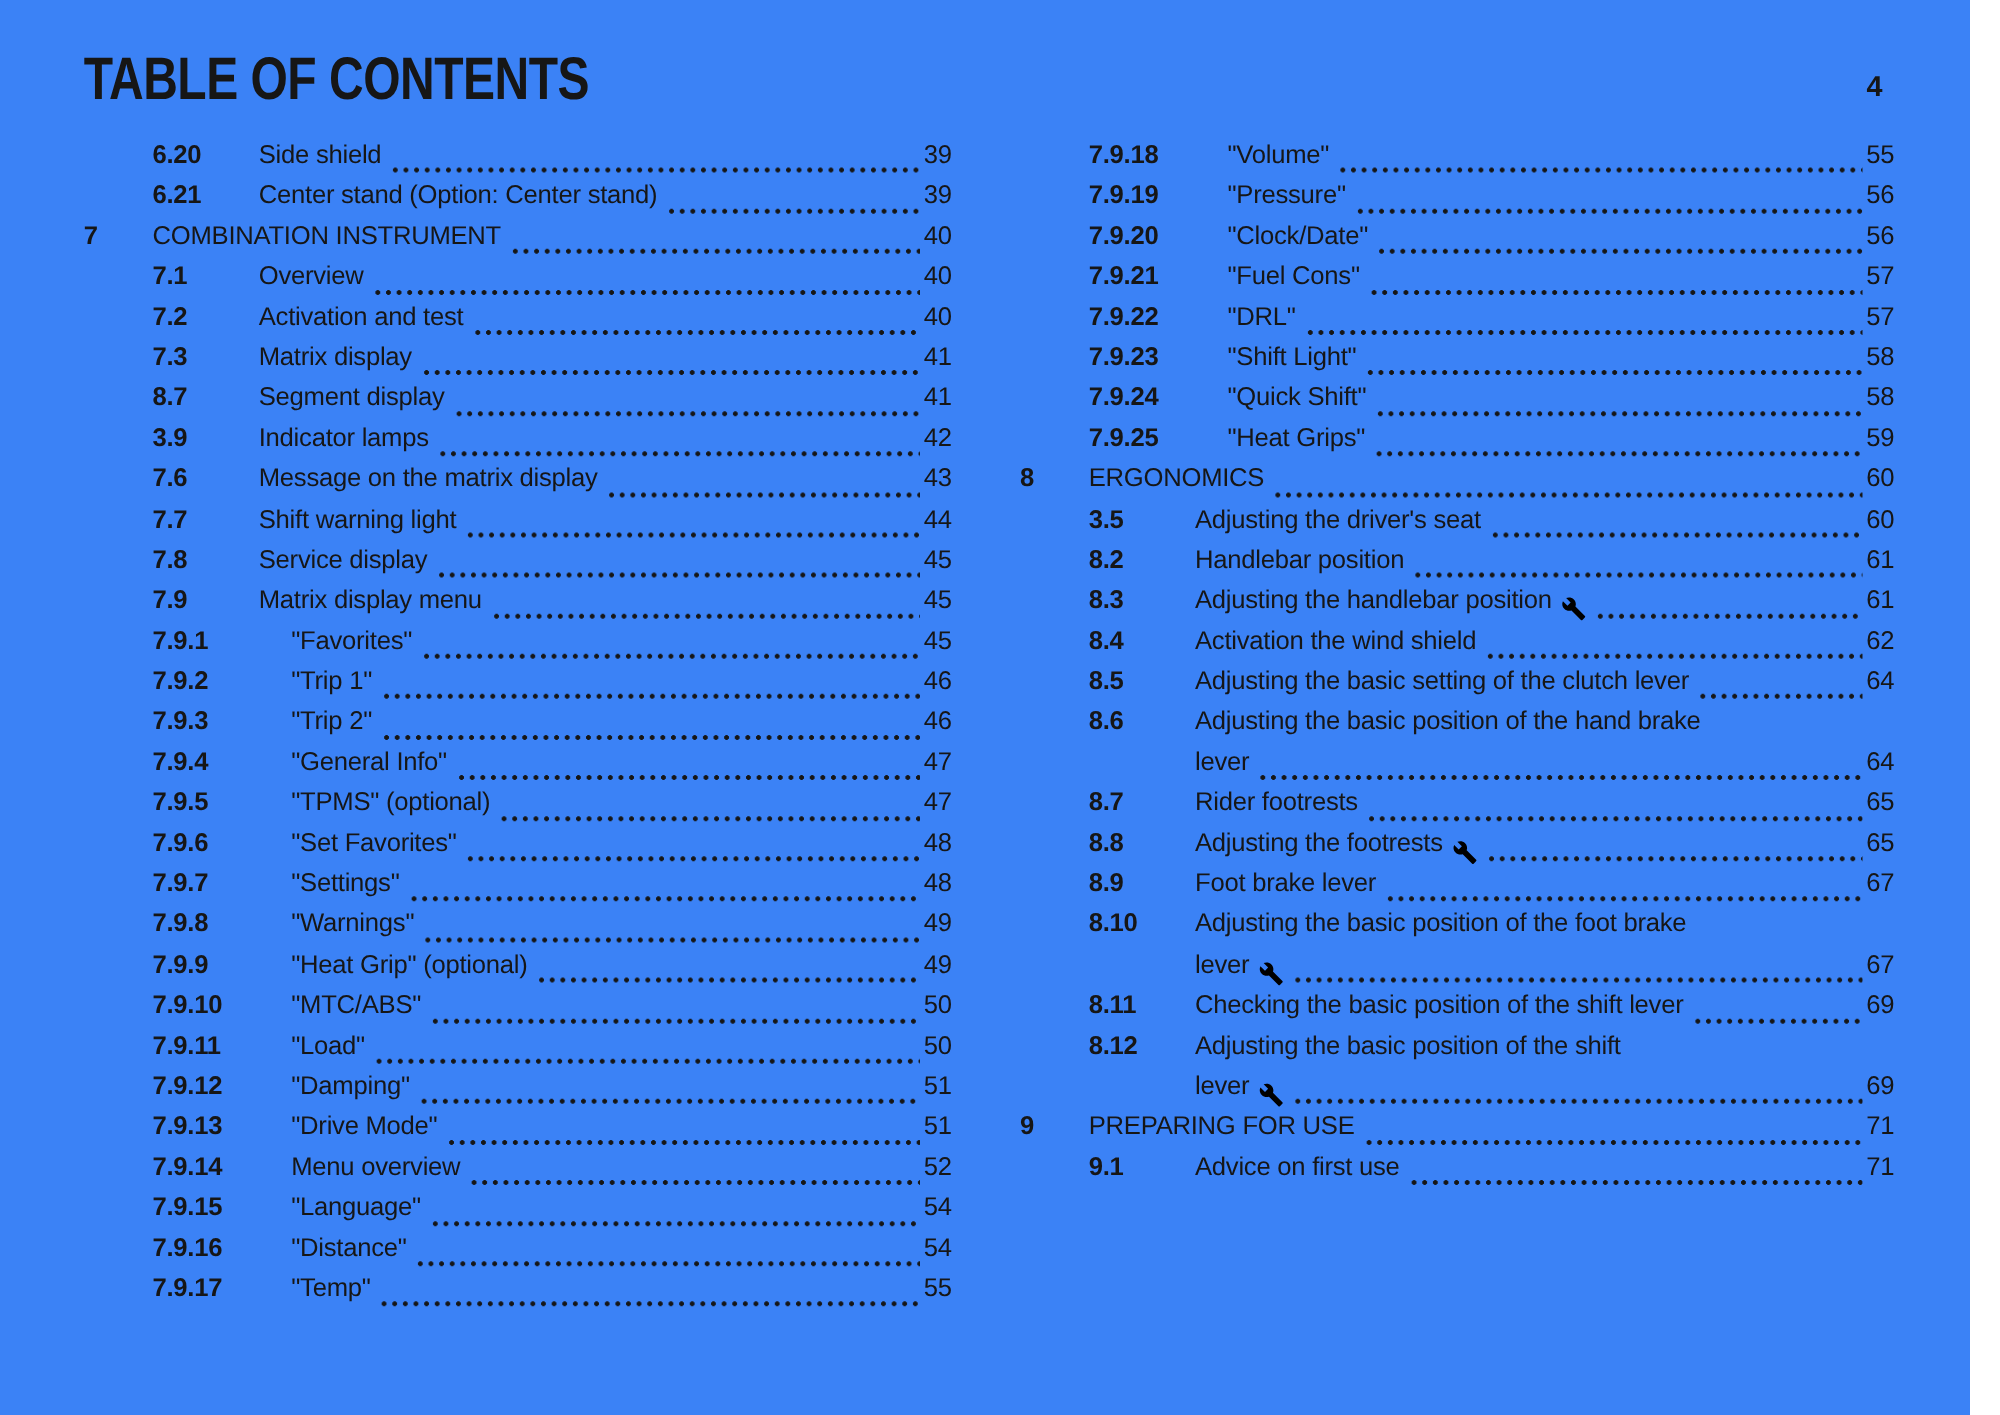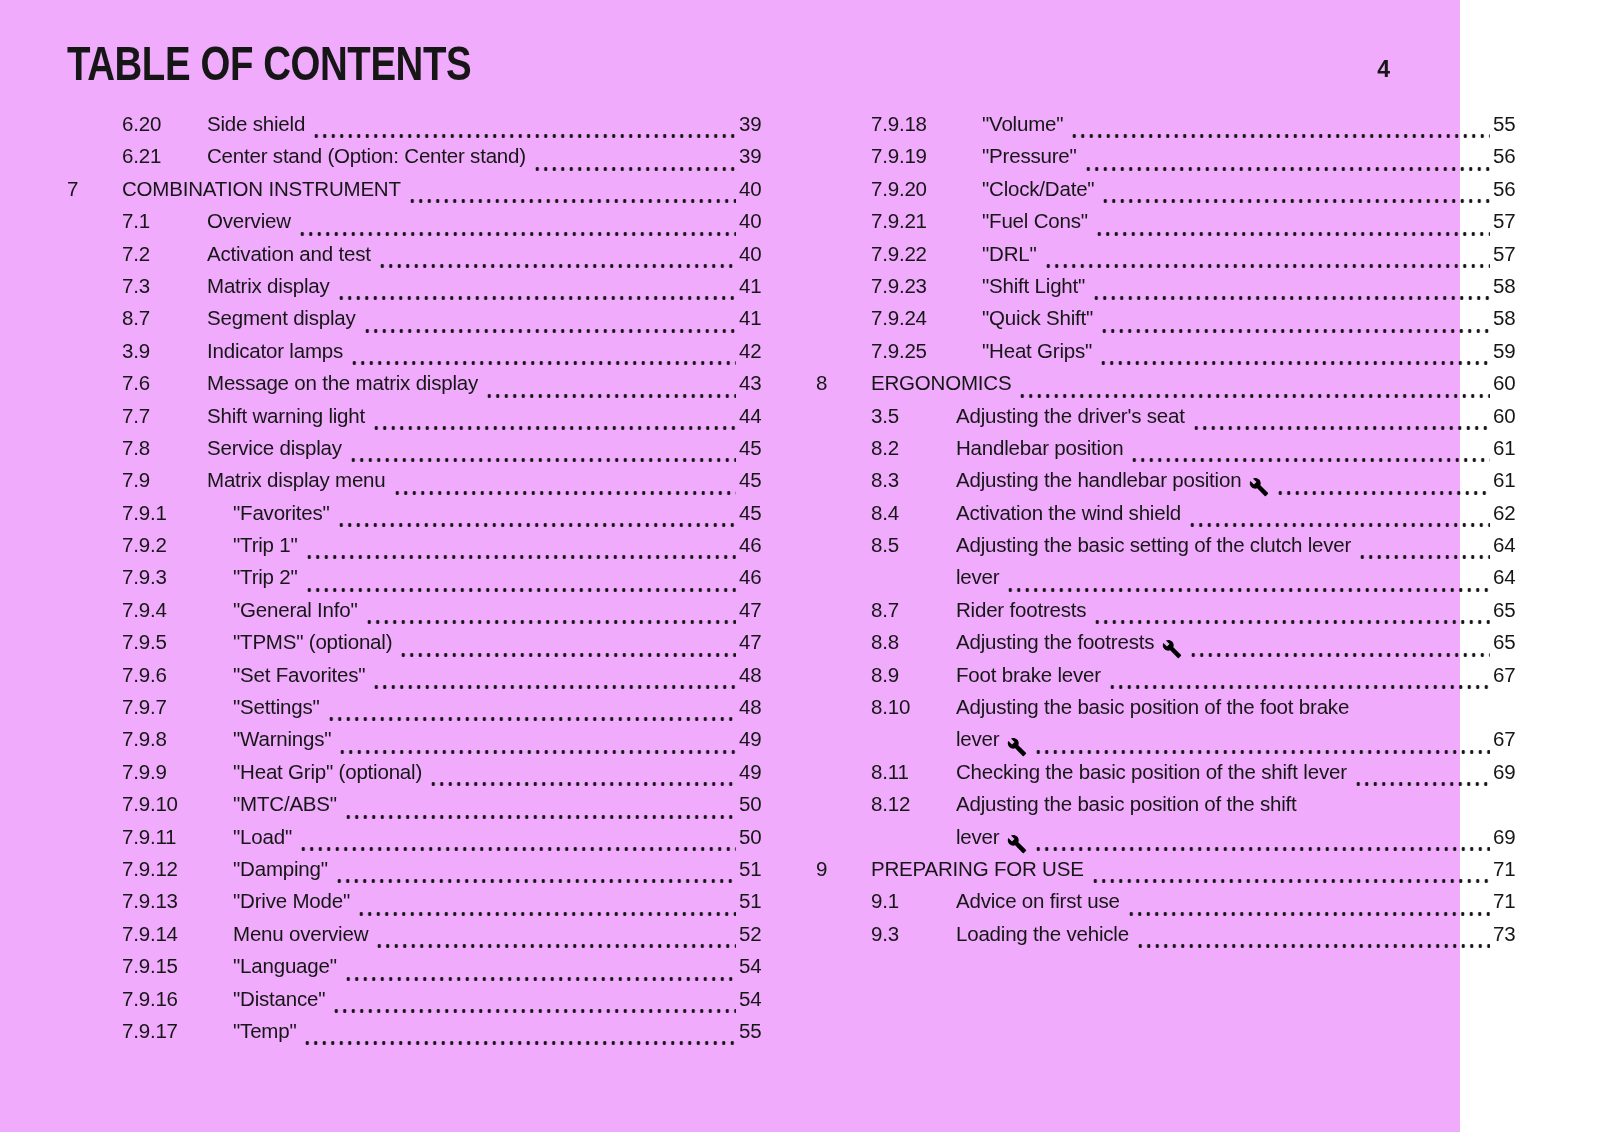--- a/index.html
+++ b/index.html
@@ -2,21 +2,21 @@
 <html><head>
 <meta charset="utf-8">
 <style>
   html,body { margin:0; padding:0; background:#ffffff; }
   body {
     width:1600px; height:1132px; overflow:hidden;
     font-family:"Liberation Sans", sans-serif;
     color:#161616;
     -webkit-font-smoothing:antialiased;
   }
-  .page { position:relative; width:1460px; height:1132px; background:#f0abfc; }
+  .page { position:relative; width:1576px; height:1132px; background:#3b82f6; }
 
   .doc-title {
     position:absolute; left:67px; top:36px; margin:0;
     font-size:48px; font-weight:700; letter-spacing:-0.5px;
     white-space:nowrap;
     transform:scaleX(0.80); transform-origin:left top;
   }
   .pagenum {
     position:absolute; right:70px; top:56px;
     font-size:23px; font-weight:700;
@@ -24,21 +24,21 @@
 
   .cols { position:absolute; left:67px; top:112px; display:flex; gap:39px; }
   .col   { width:710px; }
   .col.right { width:715px; }
 
   .row {
     display:flex; align-items:baseline;
     height:32.4px; font-size:20.5px; letter-spacing:-0.2px;
     white-space:nowrap;
   }
-  .num  { flex:none; }
+  .num  { flex:none;font-weight:bold; }
   .num.lvl1 { margin-left:0;    width:55px;  }
   .num.lvl2 { margin-left:55px; width:85px;  }
   .num.lvl3 { margin-left:55px; width:111px; }
   .title { flex:none; }
 
   .dots {
     flex:1 1 auto; align-self:stretch; margin:0 3px 0 7px;
     background-image:radial-gradient(circle, #161616 1.7px, transparent 2.0px);
     background-size:8.5px 4px;
     background-repeat:repeat-x;
@@ -317,20 +317,24 @@
           <span class="dots"></span>
           <span class="pg">62</span>
         </div>
         <div class="row">
           <span class="num lvl2">8.5</span>
           <span class="title">Adjusting the basic setting of the clutch lever</span>
           <span class="dots"></span>
           <span class="pg">64</span>
         </div>
         <div class="row">
+          <span class="num lvl2">8.6</span>
+          <span class="title">Adjusting the basic position of the hand brake</span>
+        </div>
+        <div class="row">
           <span class="num lvl2"></span>
           <span class="title">lever</span>
           <span class="dots"></span>
           <span class="pg">64</span>
         </div>
         <div class="row">
           <span class="num lvl2">8.7</span>
           <span class="title">Rider footrests</span>
           <span class="dots"></span>
           <span class="pg">65</span>
@@ -393,21 +397,15 @@
           <span class="title">PREPARING FOR USE</span>
           <span class="dots"></span>
           <span class="pg">71</span>
         </div>
         <div class="row">
           <span class="num lvl2">9.1</span>
           <span class="title">Advice on first use</span>
           <span class="dots"></span>
           <span class="pg">71</span>
         </div>
-        <div class="row">
-          <span class="num lvl2">9.3</span>
-          <span class="title">Loading the vehicle</span>
-          <span class="dots"></span>
-          <span class="pg">73</span>
-        </div>
       </div>
   </div>
 </div>
 
 </body></html>

